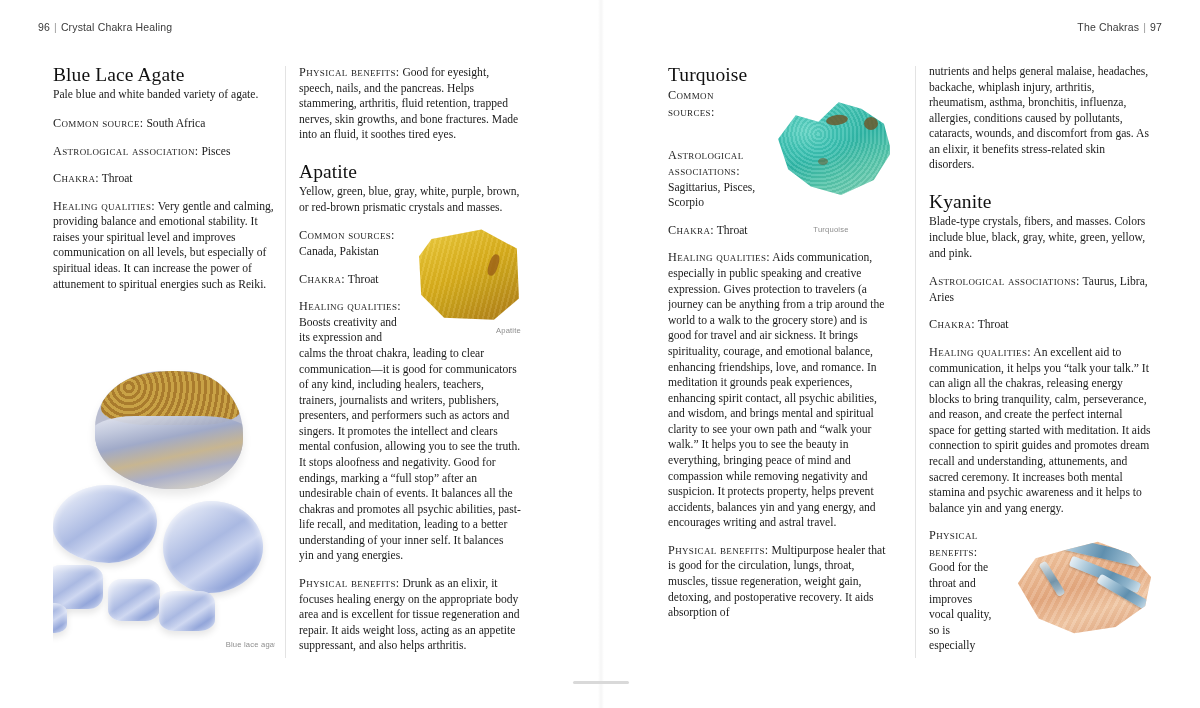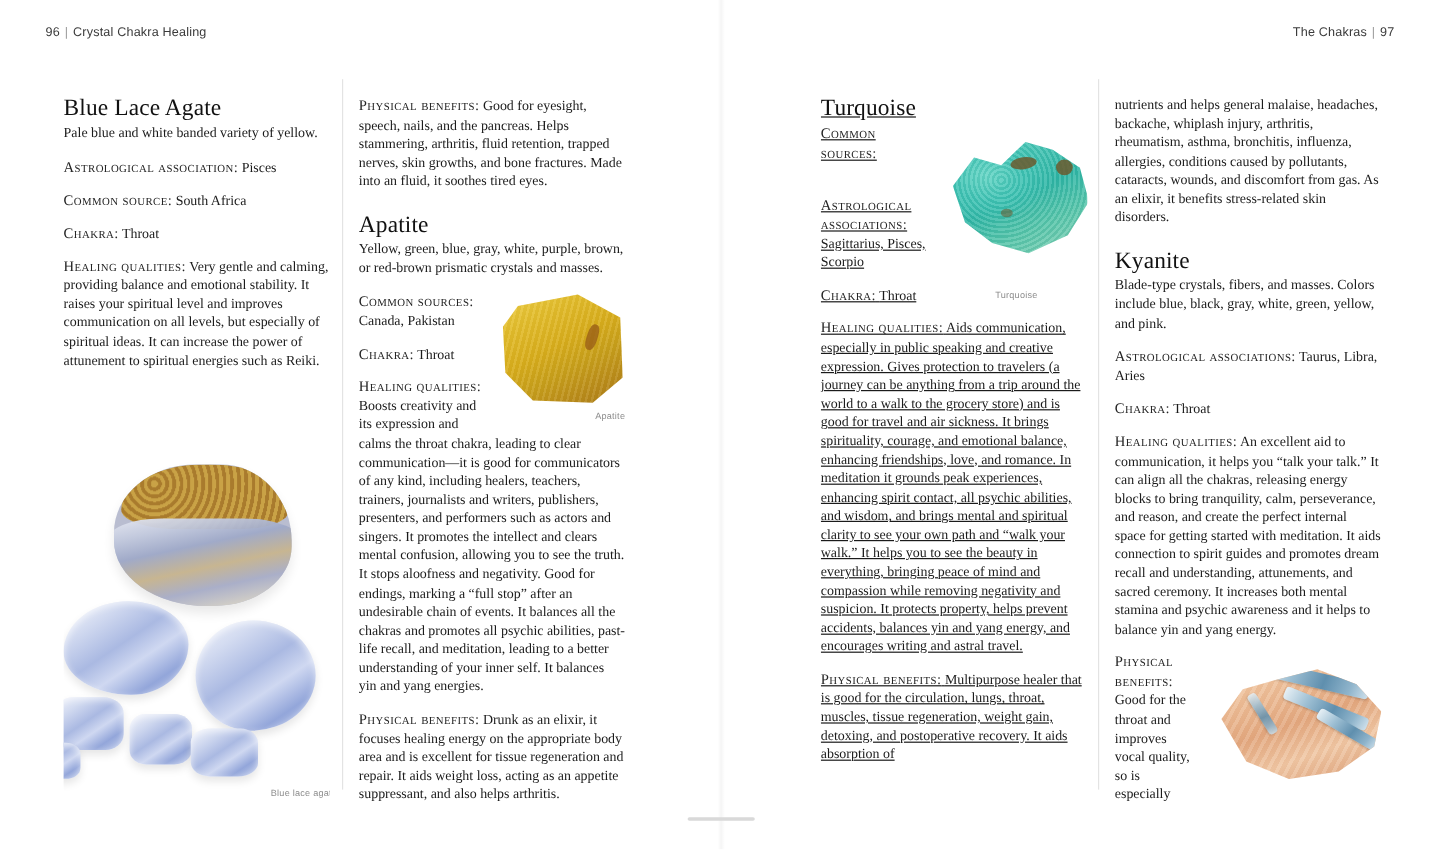--- a/index.html
+++ b/index.html
@@ -47,25 +47,24 @@
   }
   .col {
     position: absolute;
     top: 0;
     width: 222px;
     height: 592px;
     font-size: 11.6px;
     line-height: 1.345;
     text-align: left;
     overflow: hidden;
-    margin-top: 16px;
   }
   .col.c1 { left: 53px;  }
   .col.c2 { left: 299px; }
-  .col.c3 { left: 684px; text-decoration: underline; }
+  .col.c3 { left: 668px; }
   .col.c4 { left: 929px; }
 
   
   .rule {
     position: absolute;
     top: 66px;
     width: 1px;
     height: 592px;
     background: #e3e3e3;
   }
@@ -301,30 +300,30 @@
   <div class="rule r1"></div>
   <div class="rule r2"></div>
 
   <div class="gutter"></div>
   <div class="spine-mark"></div>
 
   <div class="spread">
 
     <div class="col c1">
       <h2 class="crystal-name">Blue Lace Agate</h2>
-      <p class="desc">Pale blue and white banded variety of yellow.</p>
+      <p class="desc">Pale blue and white banded variety of agate.</p>
+
+      <p class="para">
+        <span class="sc">Common source:</span>
+        <span>South Africa</span>
+      </p>
 
       <p class="para">
         <span class="sc">Astrological association:</span>
         <span>Pisces</span>
-      </p>
-
-      <p class="para">
-        <span class="sc">Common source:</span>
-        <span>South Africa</span>
       </p>
 
       <p class="para">
         <span class="sc">Chakra:</span>
         <span>Throat</span>
       </p>
 
       <p class="para">
         <span class="sc">Healing qualities:</span>
         <span>Very gentle and calming, providing balance and emotional stability. It raises your spiritual level and improves communication on all levels, but especially of spiritual ideas. It can increase the power of attunement to spiritual energies such as Reiki.</span>

